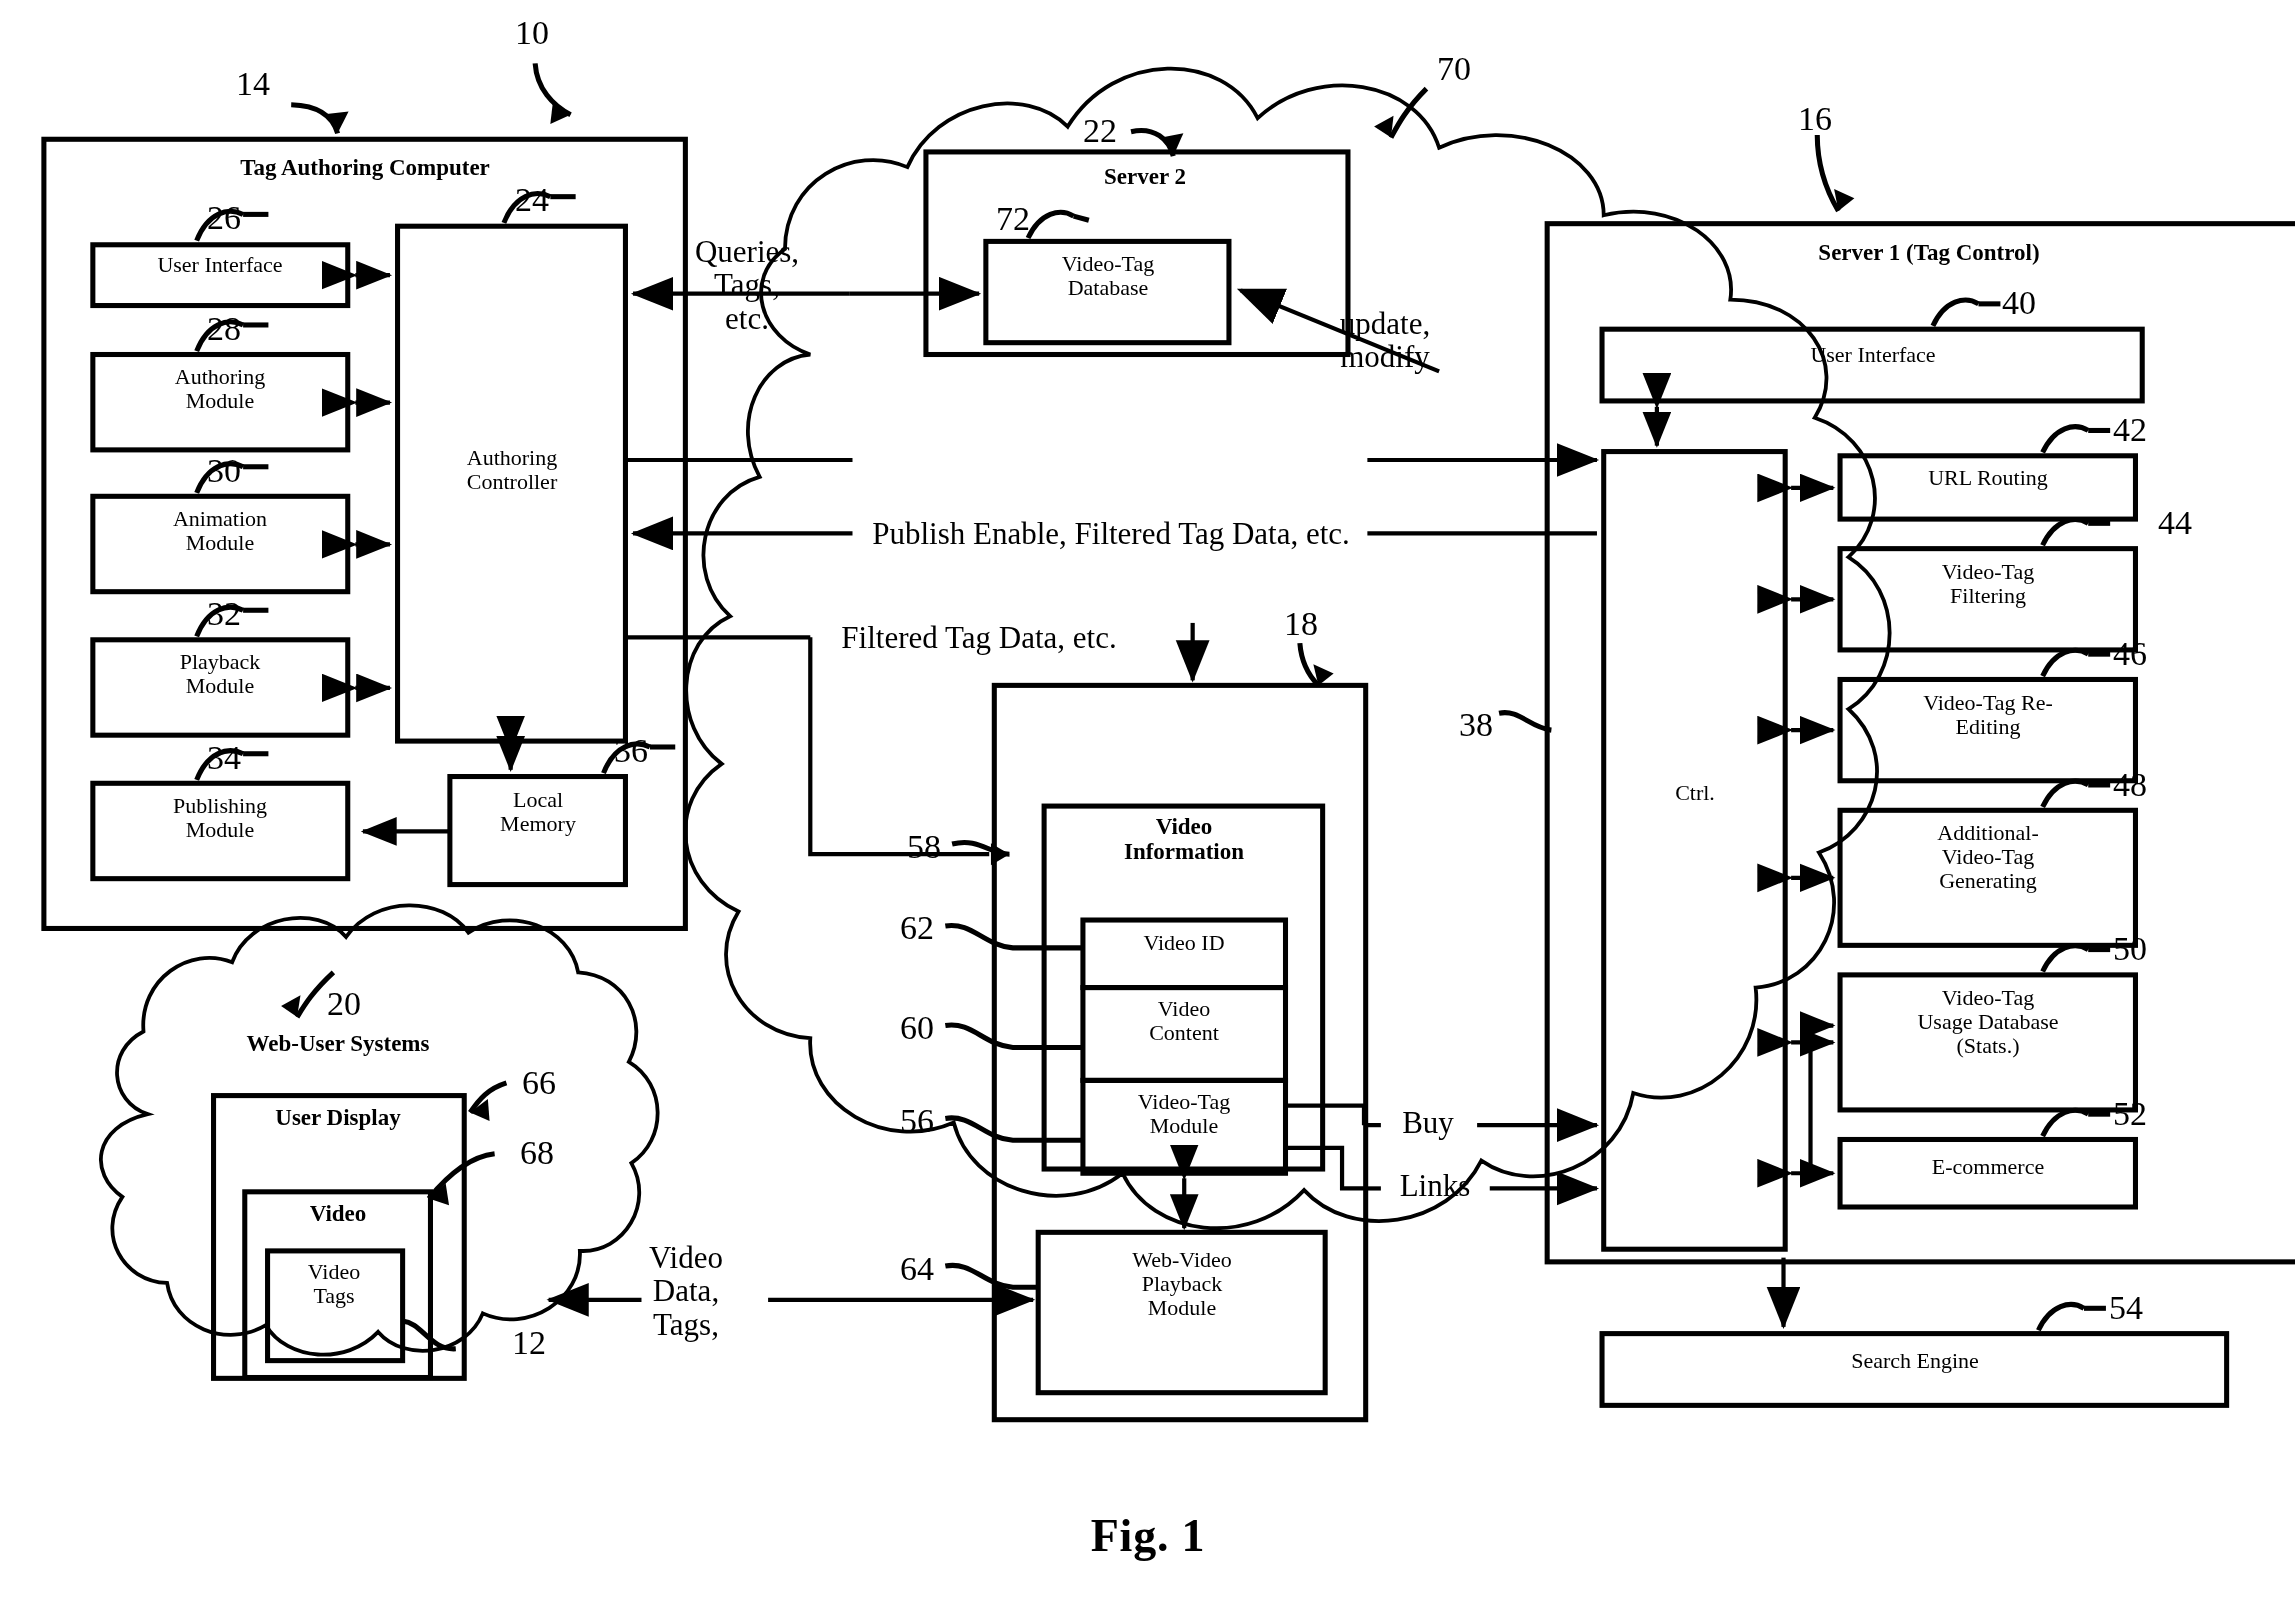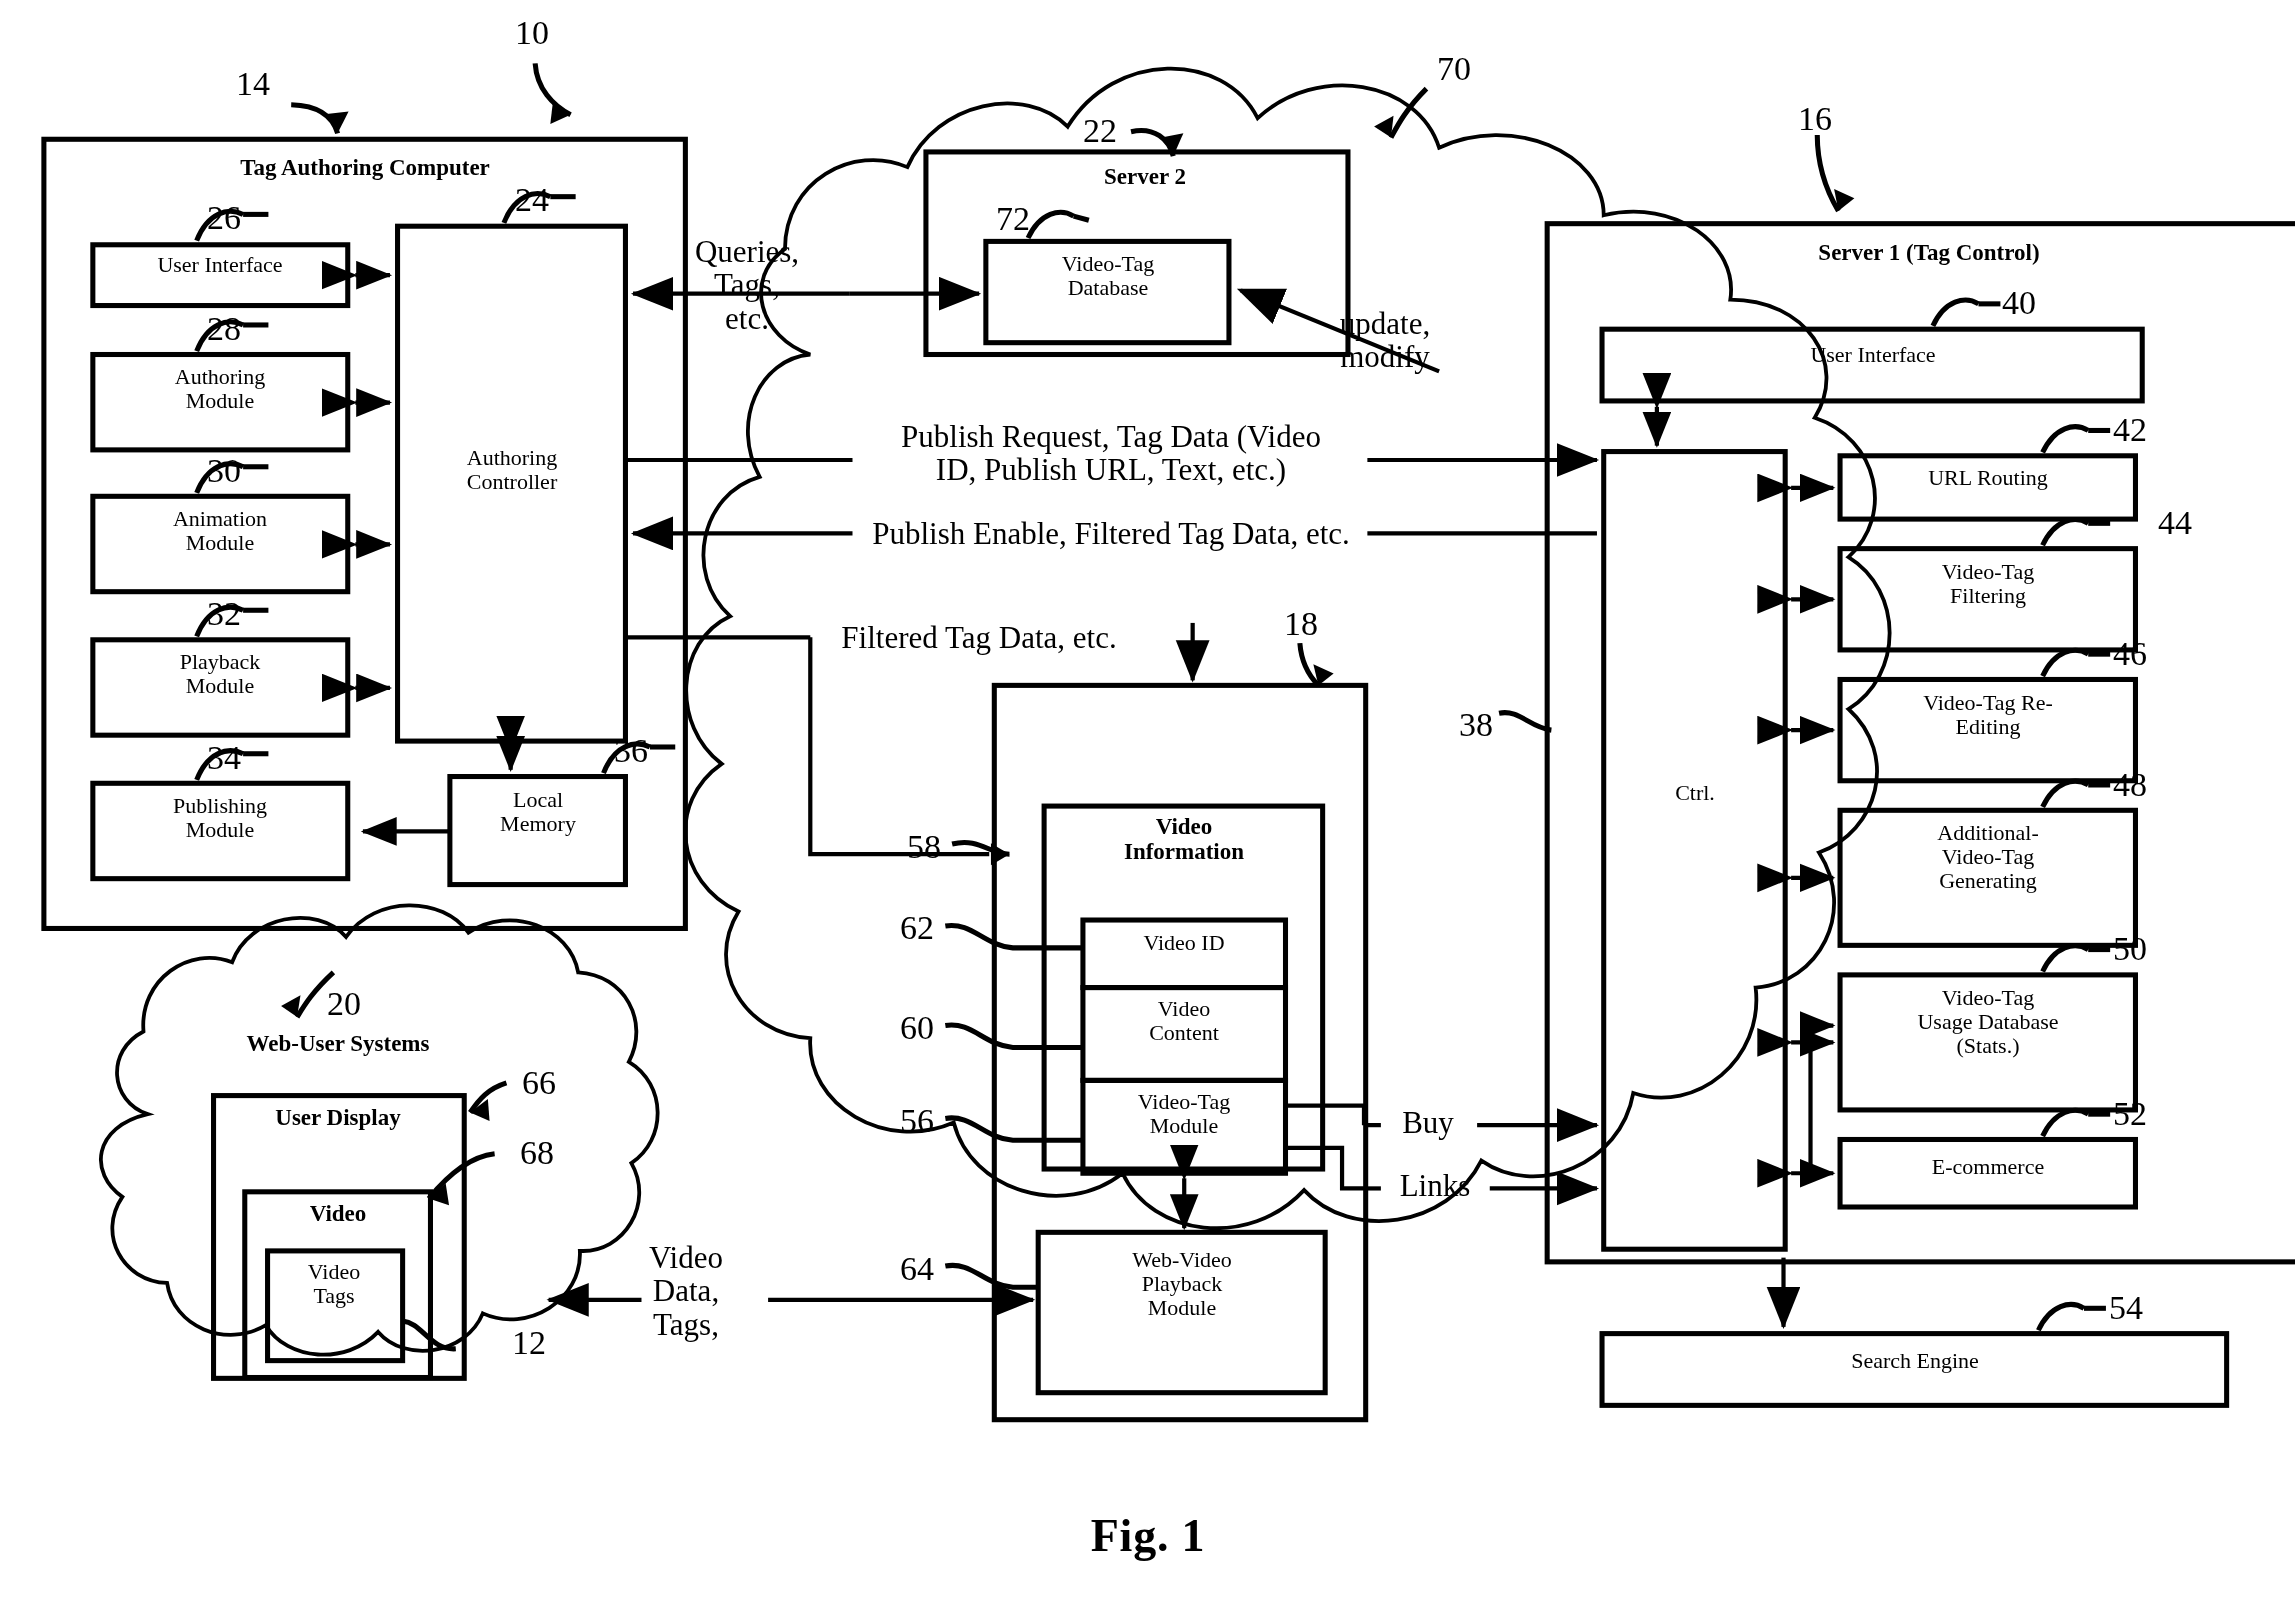--- a/index.html
+++ b/index.html
@@ -418,22 +418,20 @@
 <div class="lbl boxtitle ctr" style="left:338px; top:1202px;">Video</div>
 <div class="lbl boxtext ctr" style="left:334px; top:1260px;">Video
 Tags</div>
 <div class="lbl num ctr" style="left:485px; top:1325px;margin-left:44px;">12</div>
 
 <div class="lbl flowtext ctr" style="left:747px; top:235px;">Queries,
 Tags,
 etc.</div>
 <div class="lbl flowtext ctr" style="left:1385px; top:307px;">update,
 modify</div>
-<div class="lbl flowtext ctr" style="left:1111px; top:420px;">Publish Request, Tag Data (Video
-ID, Publish URL, Text, etc.)</div>
 <div class="lbl flowtext ctr" style="left:1111px; top:517px;">Publish Enable, Filtered Tag Data, etc.</div>
 <div class="lbl flowtext ctr" style="left:979px; top:621px;">Filtered Tag Data, etc.</div>
 <div class="lbl flowtext ctr" style="left:1428px; top:1106px;">Buy</div>
 <div class="lbl flowtext ctr" style="left:1435px; top:1169px;">Links</div>
 <div class="lbl flowtext ctr" style="left:686px; top:1241px;">Video
 Data,
 Tags,</div>
 
 <div class="lbl figcap ctr" style="left:1148px; top:1511px;">Fig. 1</div>
 

